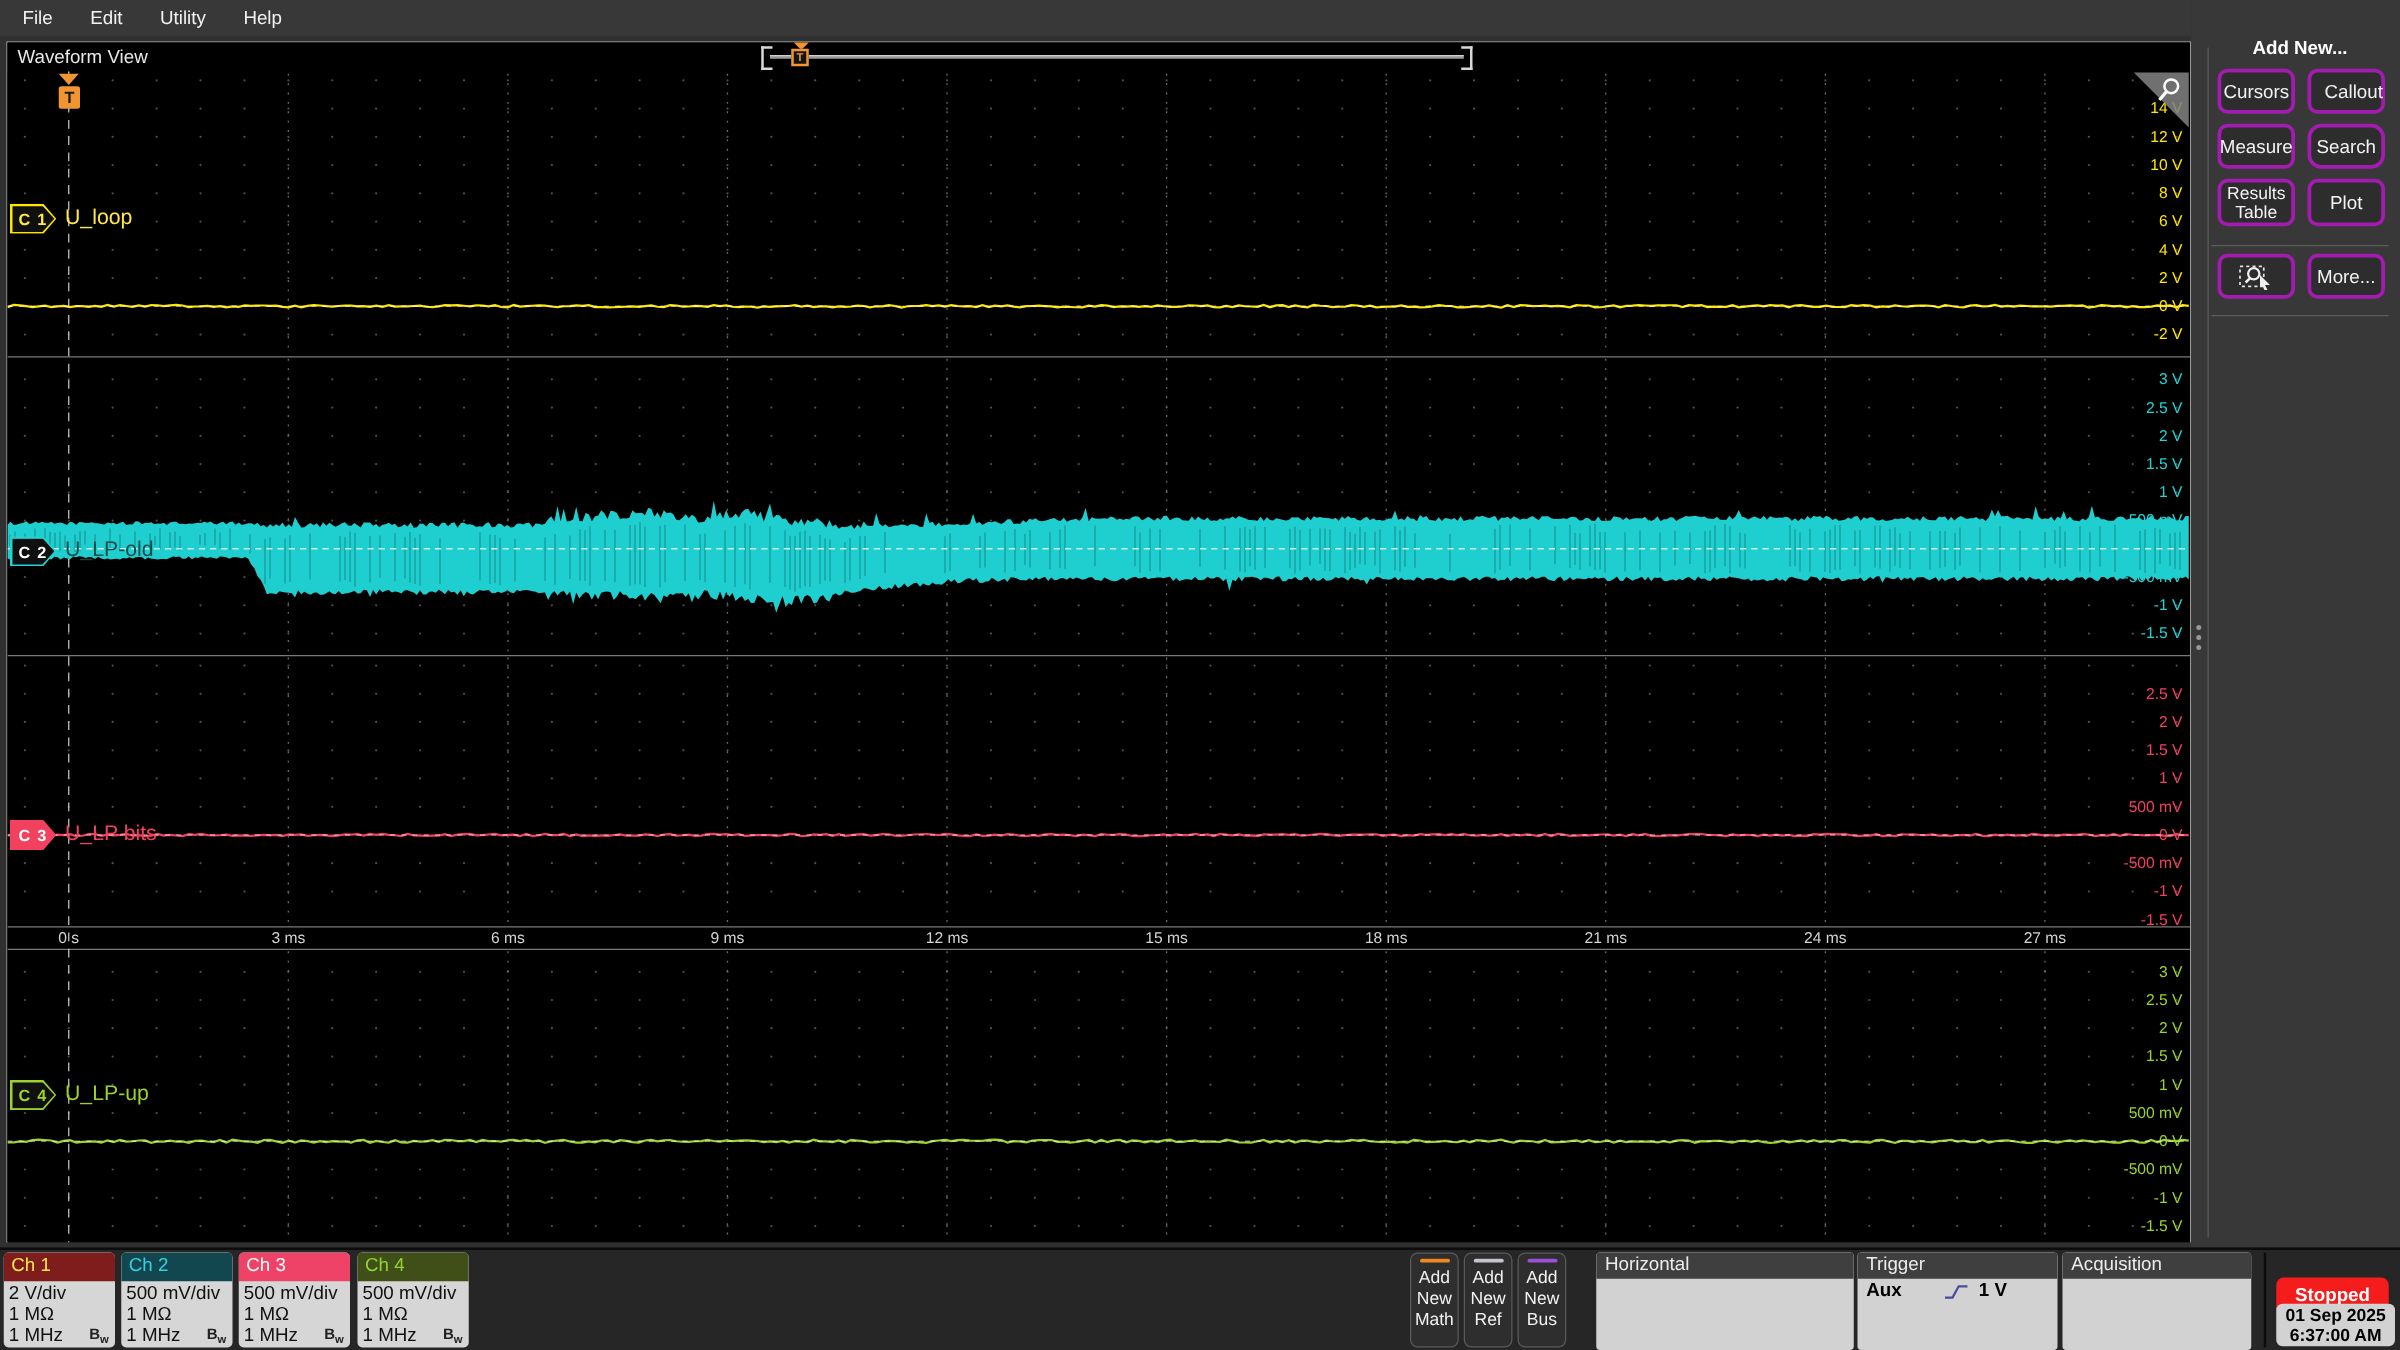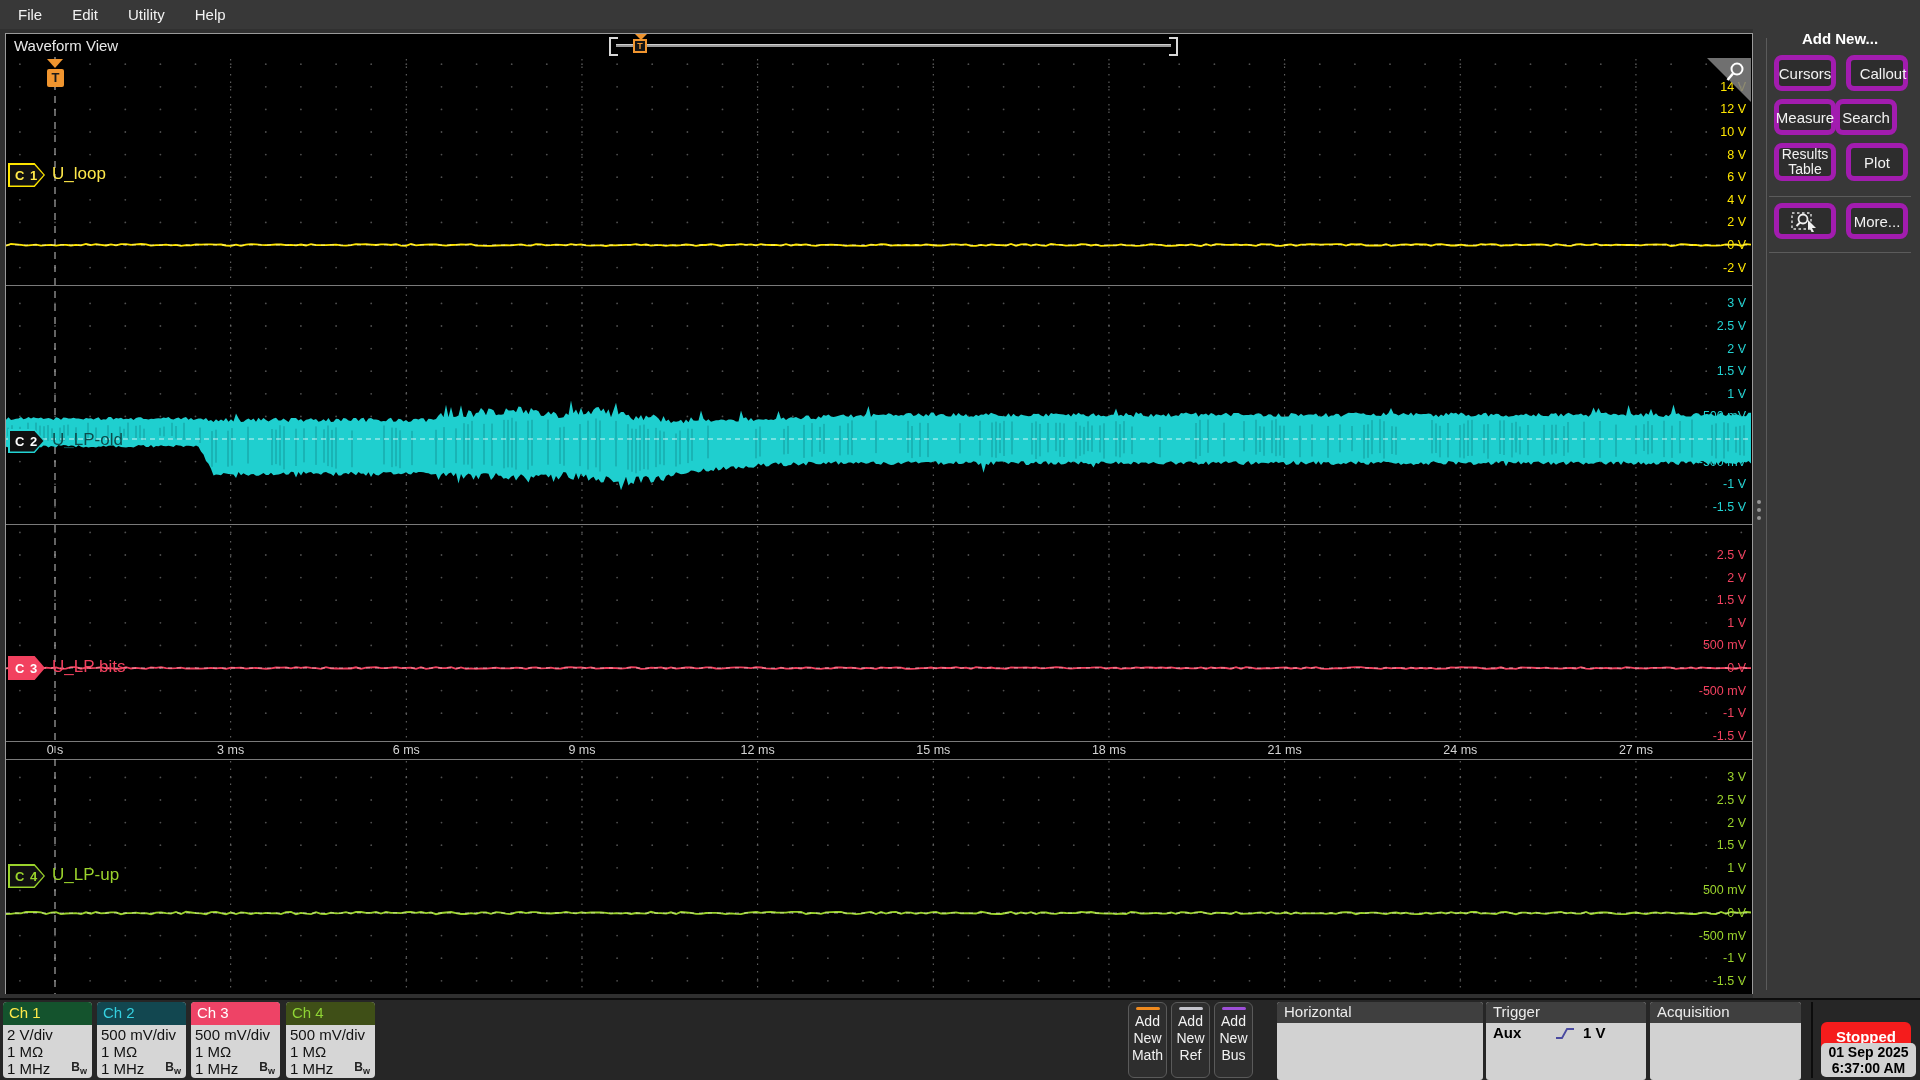--- a/index.html
+++ b/index.html
@@ -44,21 +44,21 @@
                   color:#1a1a1a;font-size:13px;font-weight:bold;text-align:center;line-height:18px;}
   
   .corner-zoom{position:absolute;right:1px;top:1px;width:0;height:0;
                border-top:44px solid rgba(128,128,128,0.88);border-left:44px solid transparent;}
   .corner-zoom svg{position:absolute;left:-28px;top:-42px;}
   
   .rpanel{position:absolute;left:1753px;top:0;width:167px;height:998px;background:#383838;}
   .rpanel .vline{position:absolute;left:13px;top:38px;width:1px;height:952px;background:#5b5b5b;}
   .rp-title{position:absolute;left:14px;top:30px;width:146px;text-align:center;color:#ffffff;
             font-size:15px;font-weight:bold;}
-  .rp-btn{position:absolute;width:62px;height:36px;background:#2d2d2d;border:5px solid #a21caf;border-radius:8px;
+  .rp-btn{position:absolute;width:62px;height:36px;background:#2d2d2d;border:3px solid #a21caf;border-radius:8px;
           color:#f2f2f2;font-size:15px;display:flex;align-items:center;justify-content:center;text-align:center;
           box-sizing:border-box;line-height:15px;}
   .rp-div{position:absolute;left:16px;width:142px;height:1px;background:#5b5b5b;}
   .handle-dots{position:absolute;left:1755px;top:500px;width:8px;height:26px;}
   .handle-dots i{display:block;width:4px;height:4px;border-radius:50%;background:#979797;margin:0 auto 4px;}
   
   .footer{position:absolute;left:0;top:998px;width:1920px;height:82px;background:#262626;border-top:2px solid #0c0c0c;box-sizing:border-box;}
   .fch{position:absolute;top:2px;width:89px;height:76px;border-radius:4px;overflow:hidden;background:#d6d6d6;}
   .fch .h{height:23px;font-size:15px;padding:2px 0 0 6px;box-sizing:border-box;}
   .fch .b{position:relative;padding:1px 4px;color:#111;font-size:15px;line-height:17px;}
@@ -2382,21 +2382,21 @@
     </div>
   </div>
 
   <div class="rpanel">
     <div class="vline"></div>
     <div class="rp-title">Add New...</div>
     <div id="rp-buttons">
         <div class="rp-btn" style="left: 21px; top: 55px;">Cursors</div>
         <div class="rp-btn" style="left: 93px; top: 55px; padding-left: 12px;">Callout</div>
         <div class="rp-btn" style="left: 21px; top: 99px;">Measure</div>
-        <div class="rp-btn" style="left: 82px; top: 99px;">Search</div>
+        <div class="rp-btn" style="left: 93px; top: 99px; border-radius: 11px;">Search</div>
         <div class="rp-btn" style="left: 21px; top: 143px; font-size: 14px; height: 38px;">Results<br>Table</div>
         <div class="rp-btn" style="left: 93px; top: 143px; height: 38px;">Plot</div>
       </div>
     <div class="rp-div" style="top:196px"></div>
     <div class="rp-btn" style="left:21px;top:203px">
       <svg width="30" height="24" viewBox="0 0 30 24">
         <rect x="2" y="4" width="19" height="16" fill="none" stroke="#e0e0e0" stroke-width="1.4" stroke-dasharray="2.5 2.5"></rect>
         <circle cx="13" cy="10" r="4.5" fill="none" stroke="#f0f0f0" stroke-width="1.8"></circle>
         <line x1="10" y1="13.5" x2="6.5" y2="17" stroke="#f0f0f0" stroke-width="2"></line>
         <polygon points="18,11 26,19 22,19 24,23 21.5,23 20,19.5 18,21" fill="#f0f0f0"></polygon>
@@ -2408,21 +2408,21 @@
 
   <div class="handle-dots">
       <i></i>
       <i></i>
       <i></i>
     </div>
 
   <div class="footer">
     <div id="fchs">
         <div class="fch" style="left: 3px;">
-          <div class="h" style="background: #14532d; color: rgb(255, 233, 74);">Ch 1</div>
+          <div class="h" style="background: #7f1d1d; color: rgb(255, 233, 74);">Ch 1</div>
           <div class="b">
             <div>2 V/div</div>
             <div>1 MΩ</div>
             <div>1 MHz</div>
           </div>
           <div class="bw">B<sub>w</sub></div>
         </div>
         <div class="fch" style="left: 97px;">
           <div class="h" style="background: rgb(18, 71, 80); color: rgb(53, 208, 224);">Ch 2</div>
           <div class="b">

